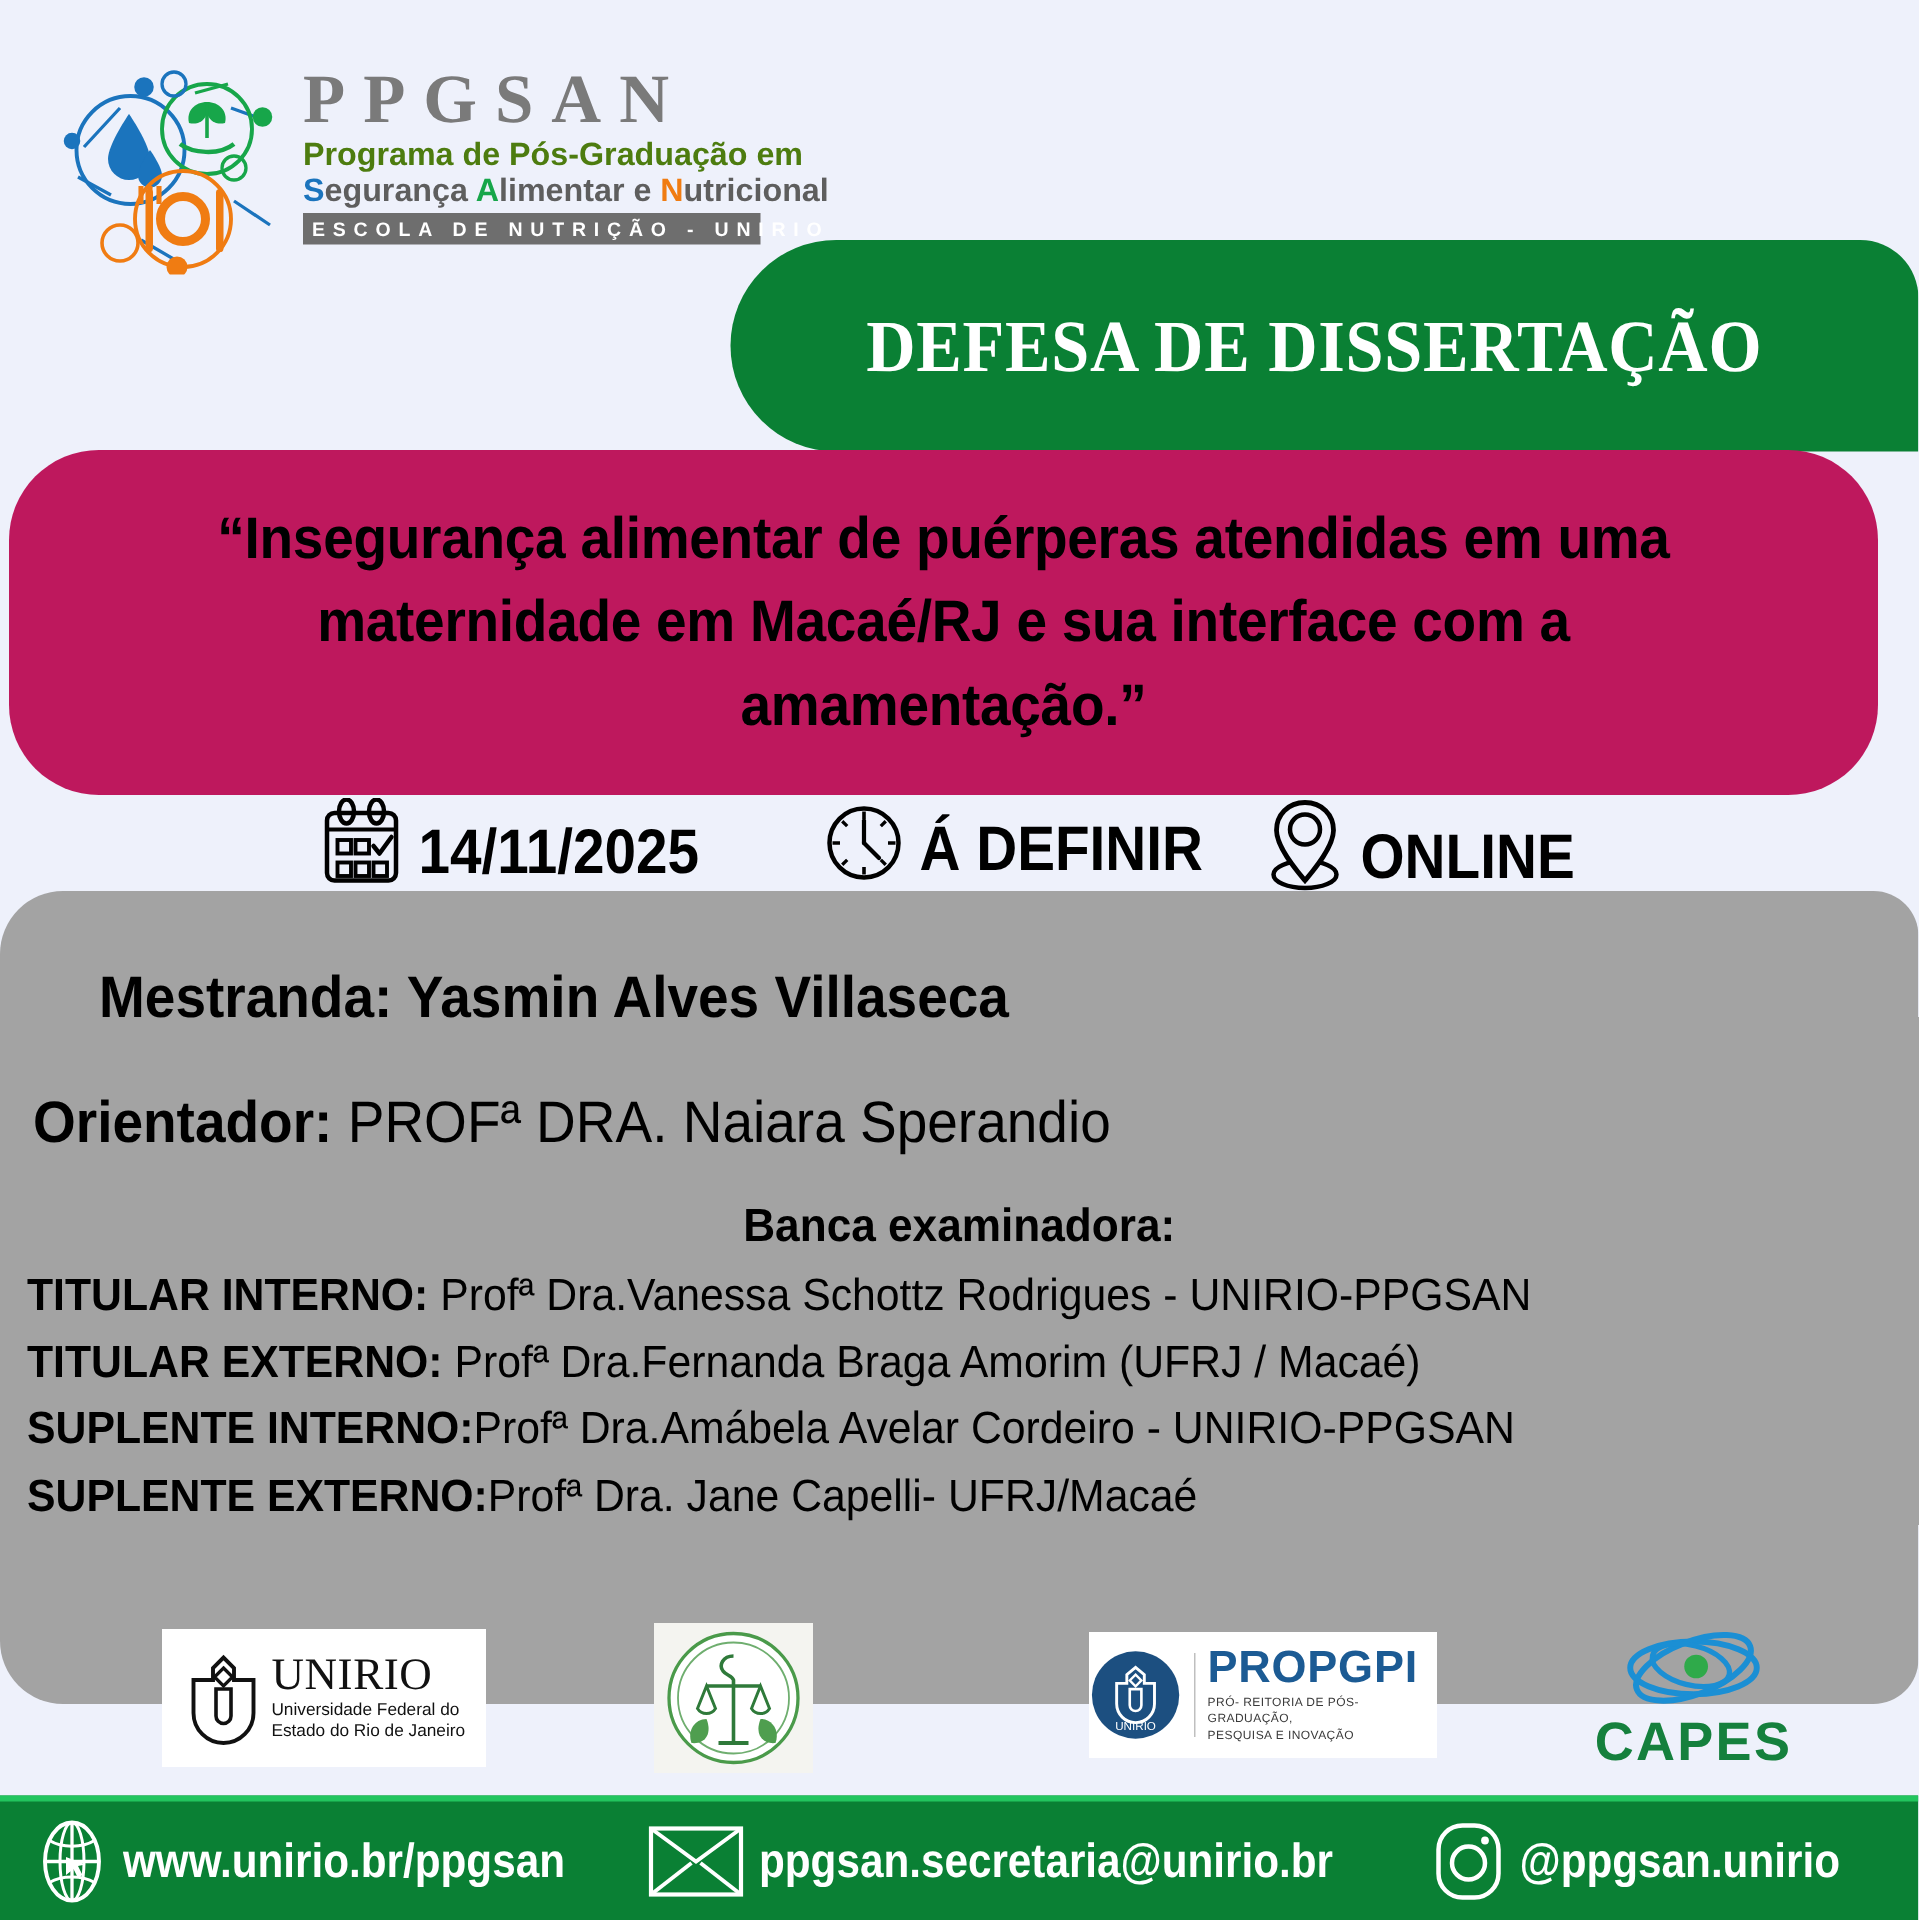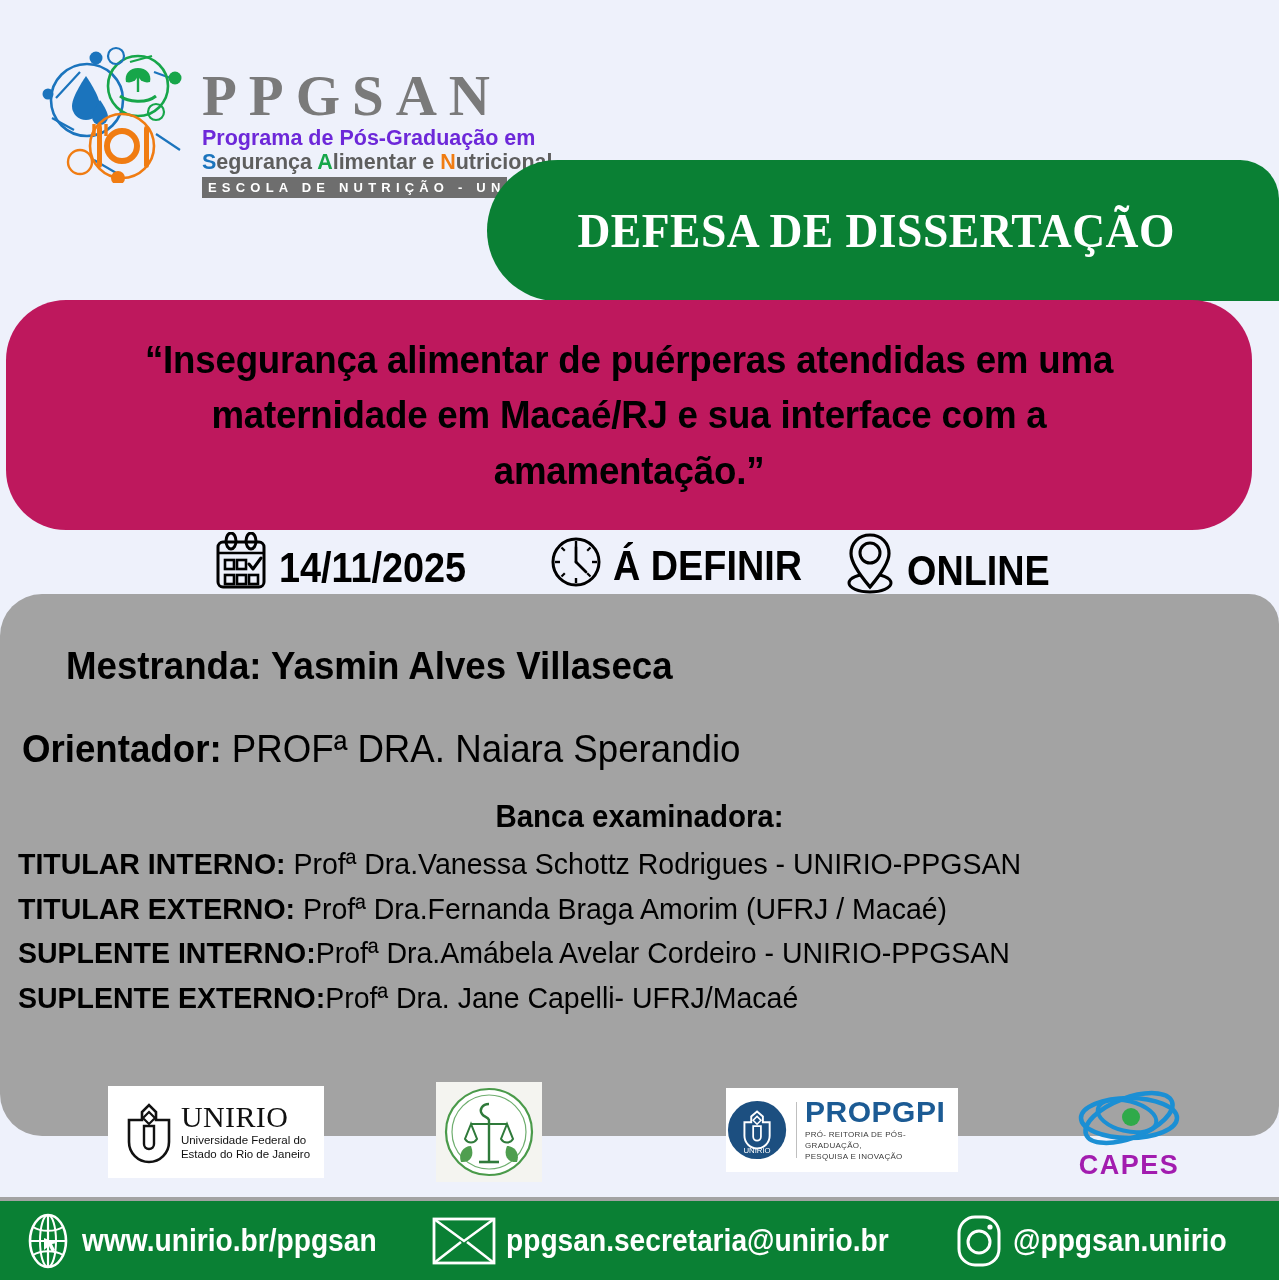--- a/index.html
+++ b/index.html
@@ -36,32 +36,31 @@
   }
   .logo-text {
     position: absolute;
     left: 168px;
     top: 6px;
     width: 330px;
   }
   .logo-ppgsan {
     font-family: "Liberation Serif", serif;
     font-weight: bold;
-    font-size: 57px;
+    font-size: 46px;
     letter-spacing: 12px;
     color: #7a7a7a;
     line-height: 0.95;
     white-space: nowrap;
-    margin-top: 25px;
   }
   .logo-line1 {
     font-family: "Liberation Sans", sans-serif;
     font-weight: bold;
     font-size: 21.5px;
-    color: #6d28d9;
+    color: #4d7c0f;
     line-height: 1.12;
     white-space: nowrap;
     margin-top: 3px;
   }
   .logo-line2 {
     font-family: "Liberation Sans", sans-serif;
     font-weight: bold;
     font-size: 21.5px;
     color: #5e5e5e;
     line-height: 1.12;
@@ -266,35 +265,35 @@
     font-family: "Liberation Sans", sans-serif;
     font-size: 8px;
     color: #3a3a3a;
     letter-spacing: 0.3px;
     line-height: 1.35;
     margin-top: 3px;
   }
   .capes-word {
     font-family: "Liberation Sans", sans-serif;
     font-weight: bold;
-    font-size: 27px;
+    font-size: 36px;
     letter-spacing: 1.5px;
-    color: #a21caf;
+    color: #15803d;
     text-align: center;
   }
 
   
   .footer {
     position: absolute;
     left: 0;
     top: 1197px;
     width: 1279px;
     height: 83px;
     background: #0a8034;
-    border-top: 4px solid #a3a3a3;
+    border-top: 4px solid #22c55e;
     display: flex;
     align-items: center;
     justify-content: center;
     box-sizing: border-box;
   }
   .footer-item {
     display: flex;
     align-items: center;
     gap: 9px;
   }

